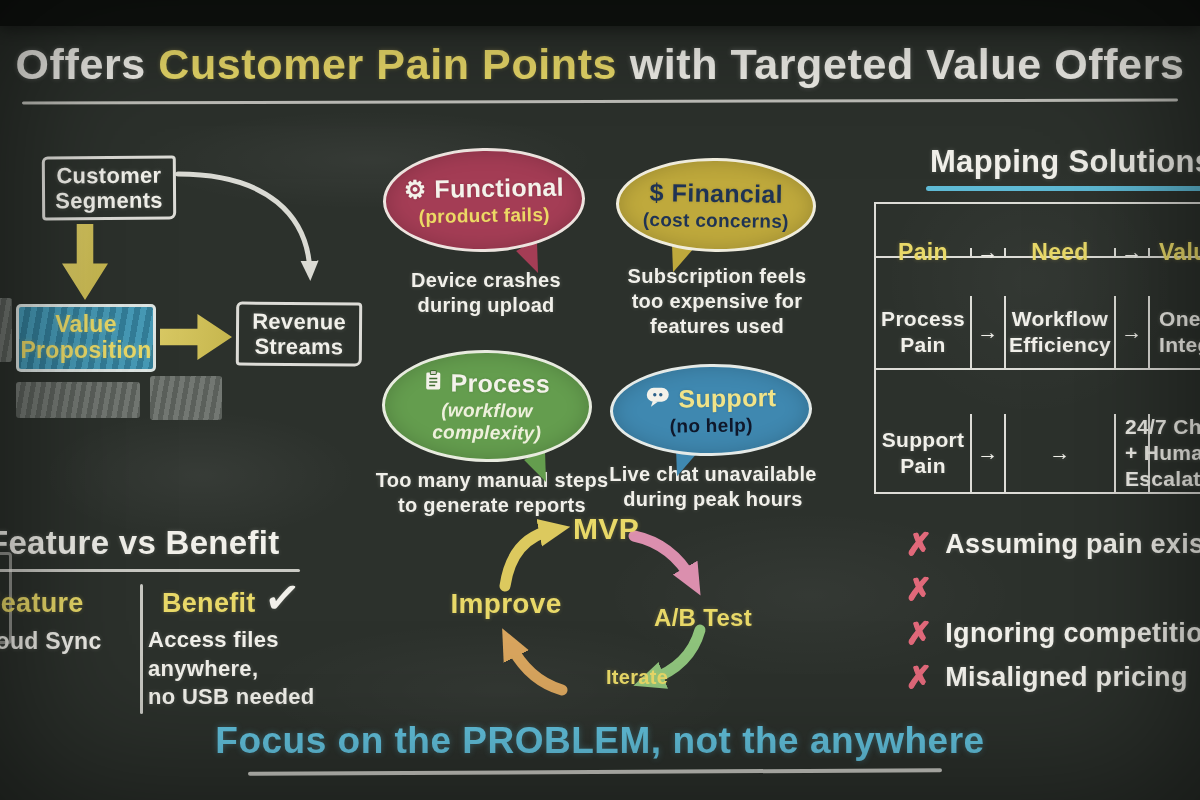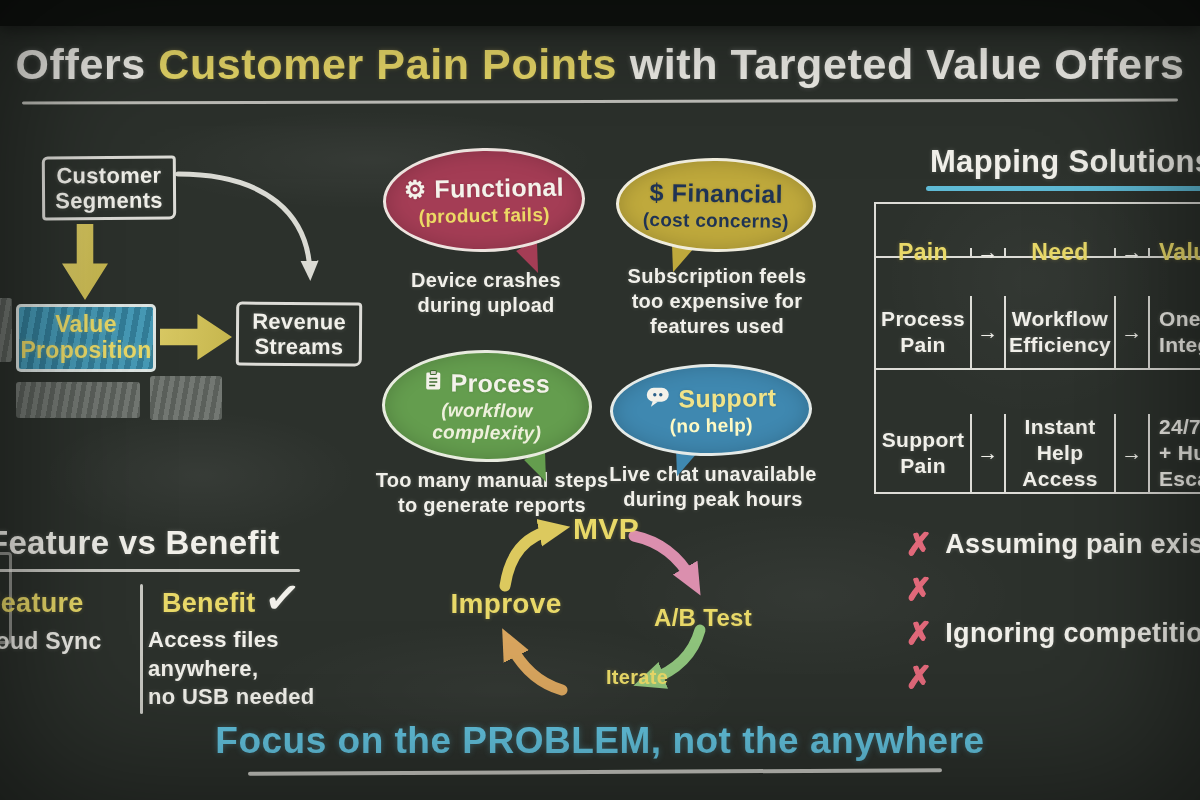--- a/index.html
+++ b/index.html
@@ -198,21 +198,21 @@
     <span>
       <svg width="25" height="21" viewBox="0 0 25 21">
         <rect x="1" y="1" width="22" height="14" rx="7" fill="#f4f2ea"></rect>
         <path d="M7 14 L5 20 L12 15 z" fill="#f4f2ea"></path>
         <circle cx="9" cy="8" r="1.7" fill="#2b618a"></circle>
         <circle cx="15" cy="8" r="1.7" fill="#2b618a"></circle>
       </svg>
     </span>
     <span>Support</span>
   </div>
-  <div class="bubble-sub preline" style="color: #fef9c3;">(no help)</div>
+  <div class="bubble-sub preline" style="color: #0f172a;">(no help)</div>
 </div>
 <div class="abs tail tail-s" style="border-top-color: rgb(63, 136, 176);"></div>
 <div class="abs example ex-s chalk preline">Live chat unavailable
 during peak hours</div>
 
 <div class="abs map-heading chalk">Mapping Solutions</div>
 <div class="abs map-underline" style="background: rgb(98, 194, 222);"></div>
 <div class="abs map-table">
   <div class="map-cell head yellow">Pain</div>
   <div class="map-cell head arrowc chalk">→</div>
@@ -225,23 +225,20 @@
   <div class="map-cell arrowc chalk">→</div>
   <div class="map-cell chalk preline">Workflow
 Efficiency</div>
   <div class="map-cell arrowc chalk">→</div>
   <div class="map-cell chalk preline value-cell">One-Click
 Integration</div>
 
   <div class="map-cell chalk preline">Support
 Pain</div>
   <div class="map-cell arrowc chalk">→</div>
-  <div class="map-cell chalk preline">Instant
-Help
-Access</div>
   <div class="map-cell arrowc chalk">→</div>
   <div class="map-cell chalk preline value-cell">24/7 Chat
 + Human
 Escalation</div>
 </div>
 
 <div class="abs fb-heading chalk">Feature vs Benefit</div>
 <div class="abs fb-underline"></div>
 <div class="abs fb-divider"></div>
 <div class="abs fb-feature yellow">Feature</div>
@@ -283,18 +280,19 @@
 </div>
 <div class="abs pitfall p2">
   <span class="x-mark" style="color: rgb(224, 105, 122);">✗</span>
 </div>
 <div class="abs pitfall p3">
   <span class="x-mark" style="color: rgb(224, 105, 122);">✗</span>
   <span class="pitfall-text chalk">Ignoring competition</span>
 </div>
 <div class="abs pitfall p4">
   <span class="x-mark" style="color: rgb(224, 105, 122);">✗</span>
+  <span class="pitfall-text chalk">Misaligned pricing</span>
 </div>
 
 <div class="abs banner" style="color: rgb(98, 194, 222);">Focus on the PROBLEM, not the anywhere</div>
 <div class="abs banner-underline"></div>
 
 <div class="vignette"></div>
 
 </body></html>

